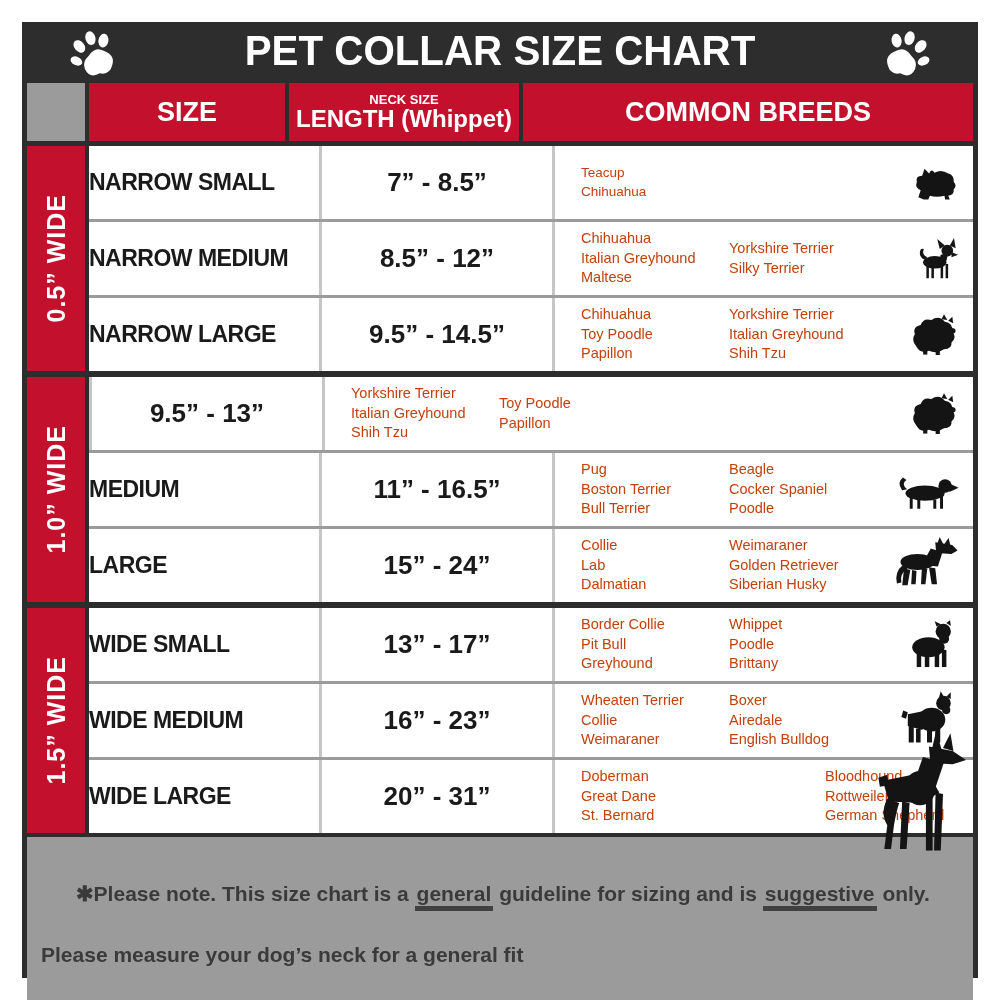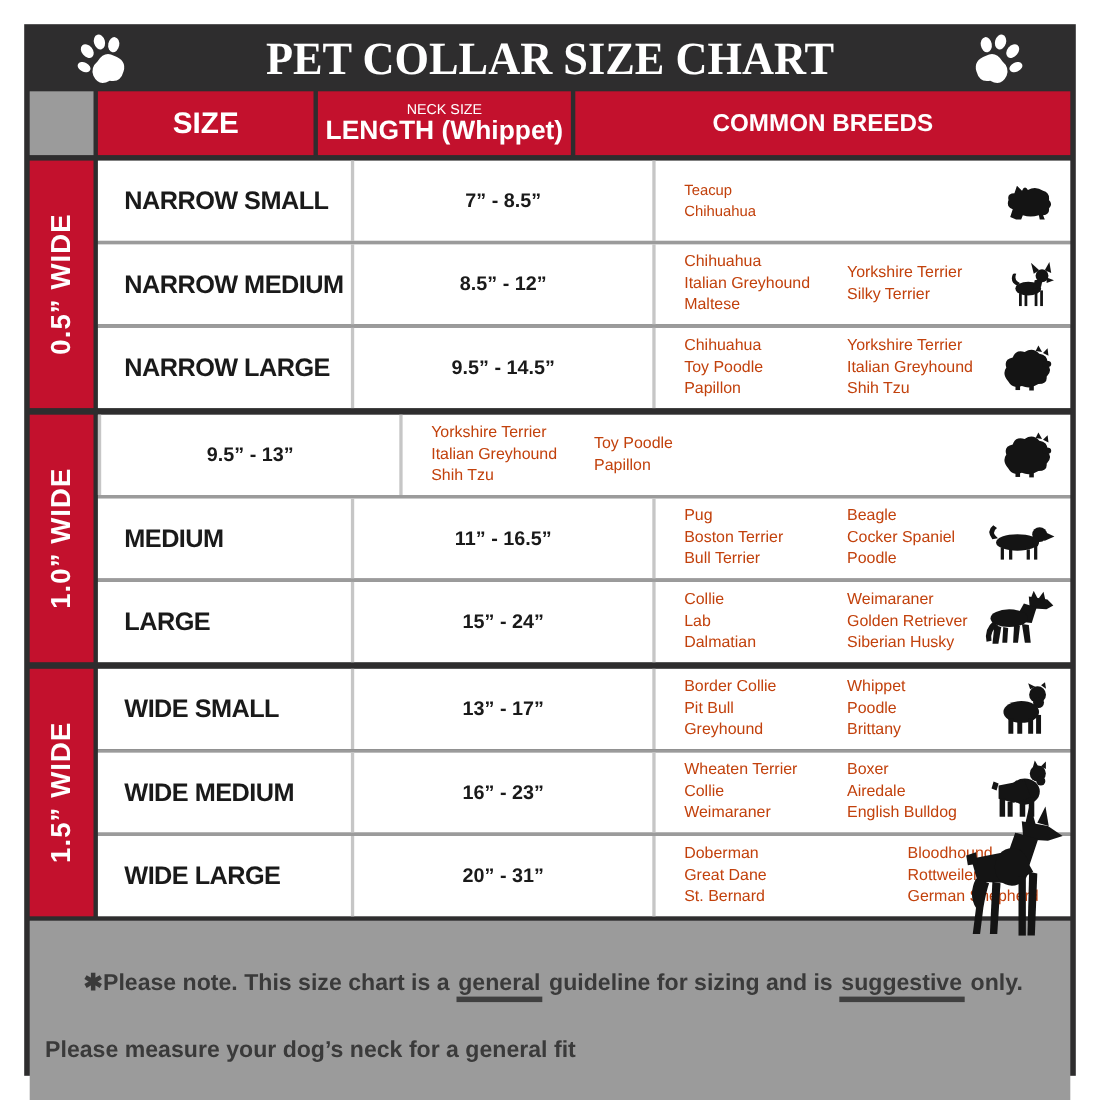--- a/index.html
+++ b/index.html
@@ -1,45 +1,45 @@
 <!DOCTYPE html>
 <html><head>
 <meta charset="utf-8">
 <style>
   html,body{margin:0;padding:0;}
   body{width:1000px;height:1000px;background:#ffffff;font-family:"Liberation Sans",sans-serif;position:relative;}
   .frame{position:absolute;left:22px;top:22px;width:956px;height:956px;background:#2E2D2E;padding:5px;box-sizing:border-box;display:flex;flex-direction:column;}
 
   
-  .titlebar{height:90px;display:flex;align-items:center;justify-content:space-between;padding:0 40px;font-family:Liberation Serif, serif;}
+  .titlebar{height:90px;display:flex;align-items:flex-start;justify-content:space-between;padding:0 40px;}
   .title{flex:1;text-align:center;color:#ffffff;font-size:42px;font-weight:bold;letter-spacing:0px;transform:scaleX(.96);}
   .paw svg{display:block;}
 
   
   .thead{margin-top:2px;display:flex;gap:4px;height:58px;flex:0 0 auto;}
   .corner{width:58px;background:#9B9B9B;flex:0 0 auto;}
   .hcell{background:#C3112D;color:#fff;display:flex;align-items:center;justify-content:center;font-weight:bold;}
   .hcell.size{width:196px;font-size:27px;flex:0 0 auto;}
   .hcell.length{width:230px;flex:0 0 auto;flex-direction:column;line-height:1.05;}
-  .hcell.length .small{font-size:13px;font-weight:normal;}
+  .hcell.length .small{font-size:13px;font-weight:bold;}
   .hcell.length .big{font-size:24px;}
-  .hcell.breeds{flex:1;font-size:22px;}
+  .hcell.breeds{flex:1;font-size:27px;}
 
   
   .group{display:flex;gap:4px;margin-top:5px;flex:0 0 auto;}
   .group + .group{margin-top:6px;}
   .strip{width:58px;flex:0 0 auto;background:#C3112D;display:flex;align-items:center;justify-content:center;}
   .strip span{writing-mode:vertical-rl;transform:rotate(180deg);color:#fff;font-weight:bold;font-size:25px;letter-spacing:1px;white-space:nowrap;}
   .rows{flex:1;display:flex;flex-direction:column;}
   .hsep{height:3px;background:#9b9b9b;flex:0 0 auto;}
   .row{height:73px;flex:0 0 auto;background:#ffffff;display:flex;align-items:stretch;}
   .cell{display:flex;align-items:center;}
-  .cell.size{width:230px;flex:0 0 auto;padding-left:24px;box-sizing:border-box;font-weight:bold;font-size:23px;color:#1a1a1a;letter-spacing:-0.5px;}
+  .cell.size{width:230px;flex:0 0 auto;padding-left:0;box-sizing:border-box;font-weight:bold;font-size:23px;color:#1a1a1a;letter-spacing:-0.5px;}
   .vdiv{width:3px;background:#c6c6c6;flex:0 0 auto;}
-  .cell.length{width:271px;flex:0 0 auto;justify-content:center;font-weight:bold;font-size:18px;color:#1a1a1a;}
+  .cell.length{width:230px;flex:0 0 auto;justify-content:center;font-weight:bold;font-size:26px;color:#1a1a1a;}
   .cell.breeds{flex:1;position:relative;padding-left:26px;box-sizing:border-box;}
   .bcol{font-size:14.5px;line-height:1.35;color:#c2410c;white-space:pre-line;}
   .bcol.c1{width:148px;flex:0 0 auto;}
   .bcol.c2{flex:1;}
   .row.firstsmall .bcol{font-size:13.5px;}
   .dogicon{position:absolute;right:14px;top:50%;transform:translateY(-50%);}
   .dogicon svg{display:block;fill:#141414;}
   .dogicon.dober{top:auto;bottom:-46px;transform:none;right:4px;z-index:5;}
 
   

